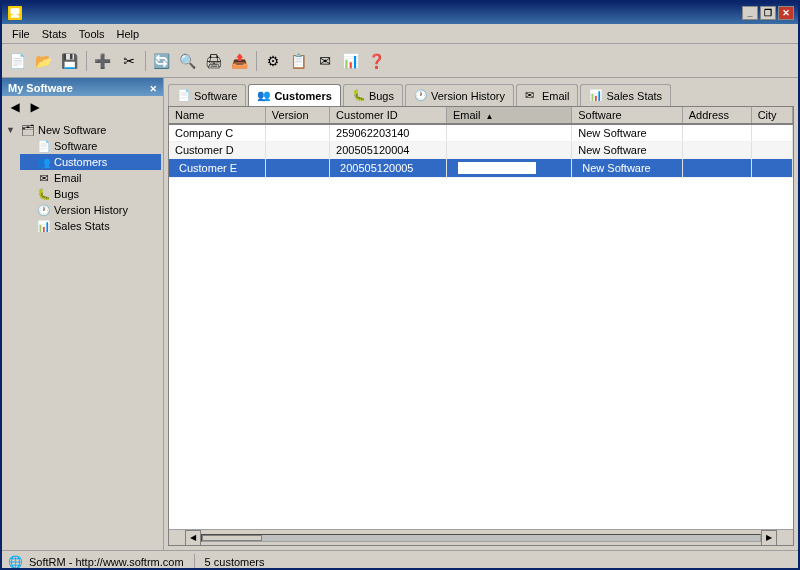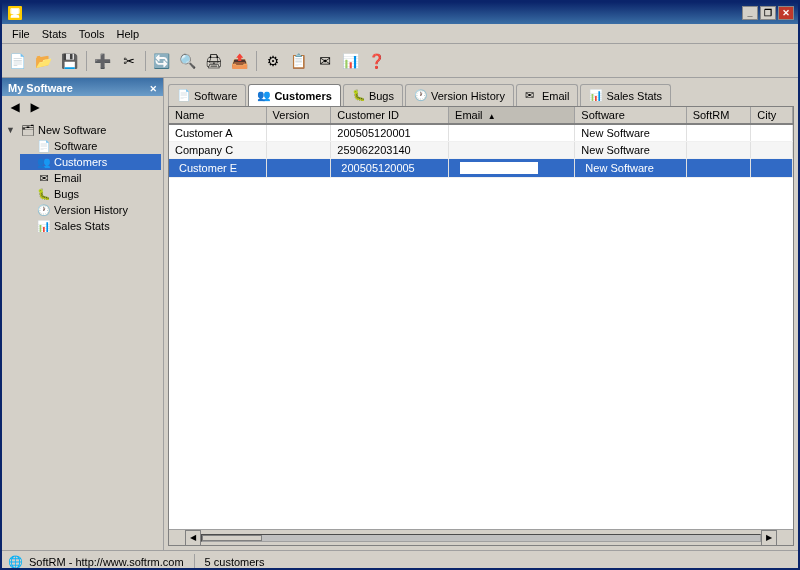--- a/index.html
+++ b/index.html
@@ -472,38 +472,38 @@
     <div class="table-container">
       <div class="table-scroll">
         <table class="data-table">
           <thead>
             <tr>
               <th>Name</th>
               <th>Version</th>
               <th>Customer ID</th>
               <th class="sorted">Email <span class="sort-indicator">▲</span></th>
               <th>Software</th>
-              <th>SoftRM</th>
+              <th>Address</th>
               <th>City</th>
             </tr>
           </thead>
           <tbody id="table-body">
-          <tr>
-                <td>Customer A</td>
-                <td></td>
-                <td>200505120001</td>
+              <tr>
+                <td>Company C</td>
+                <td></td>
+                <td>259062203140</td>
                 <td></td>
                 <td>New Software</td>
                 <td></td>
                 <td></td>
               </tr>
               <tr>
-                <td>Company C</td>
-                <td></td>
-                <td>259062203140</td>
+                <td>Customer D</td>
+                <td></td>
+                <td>200505120004</td>
                 <td></td>
                 <td>New Software</td>
                 <td></td>
                 <td></td>
               </tr>
               <tr class="selected">
                 <td>Customer E</td>
                 <td></td>
                 <td>200505120005</td>
                 <td>

